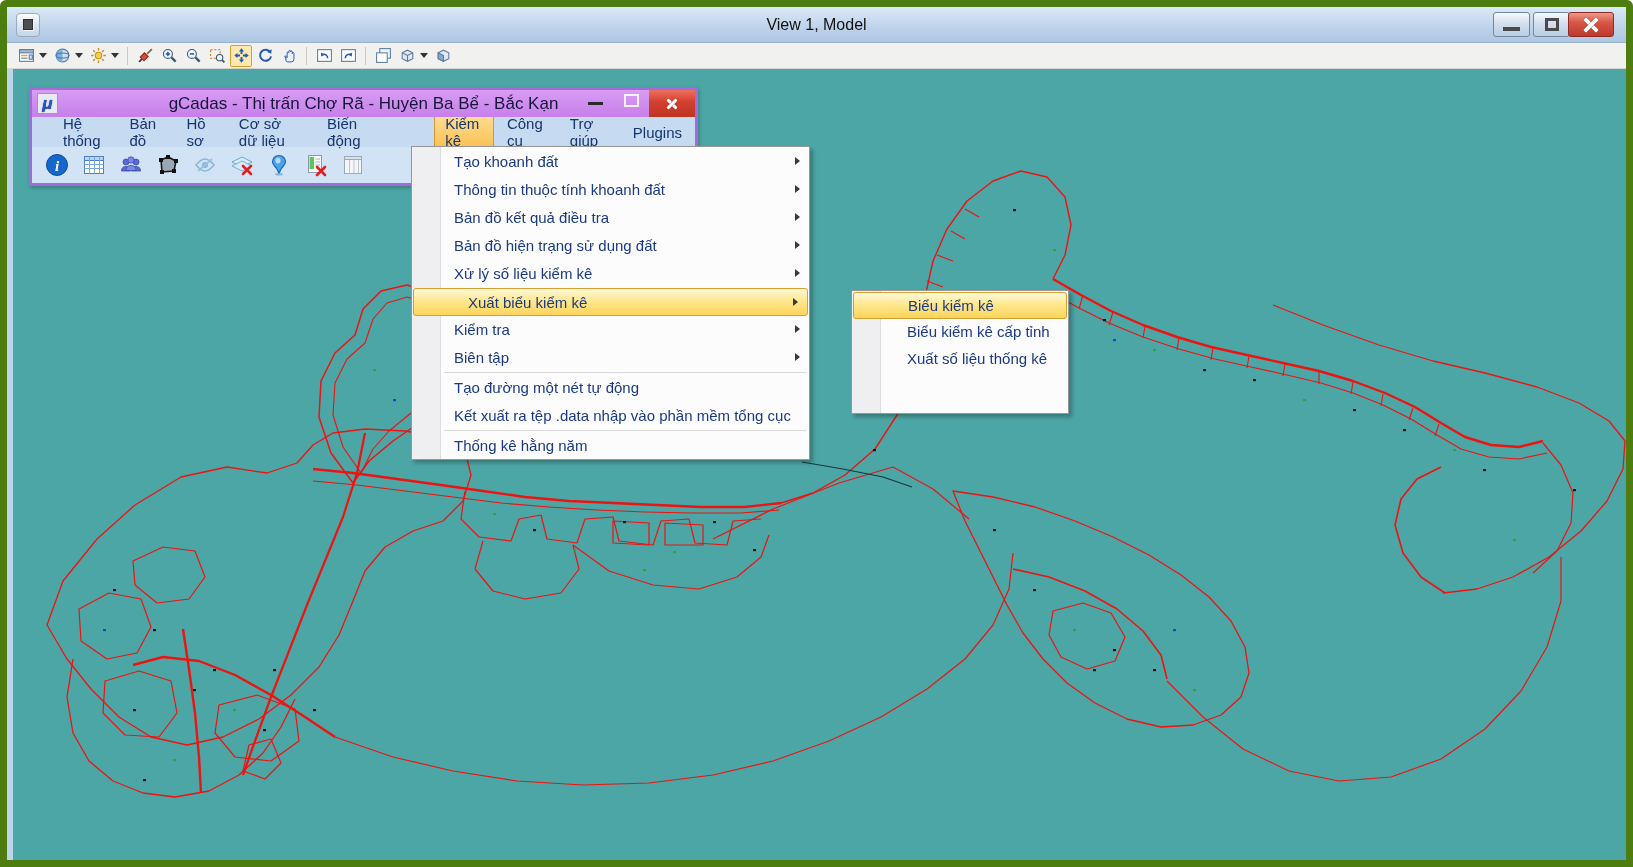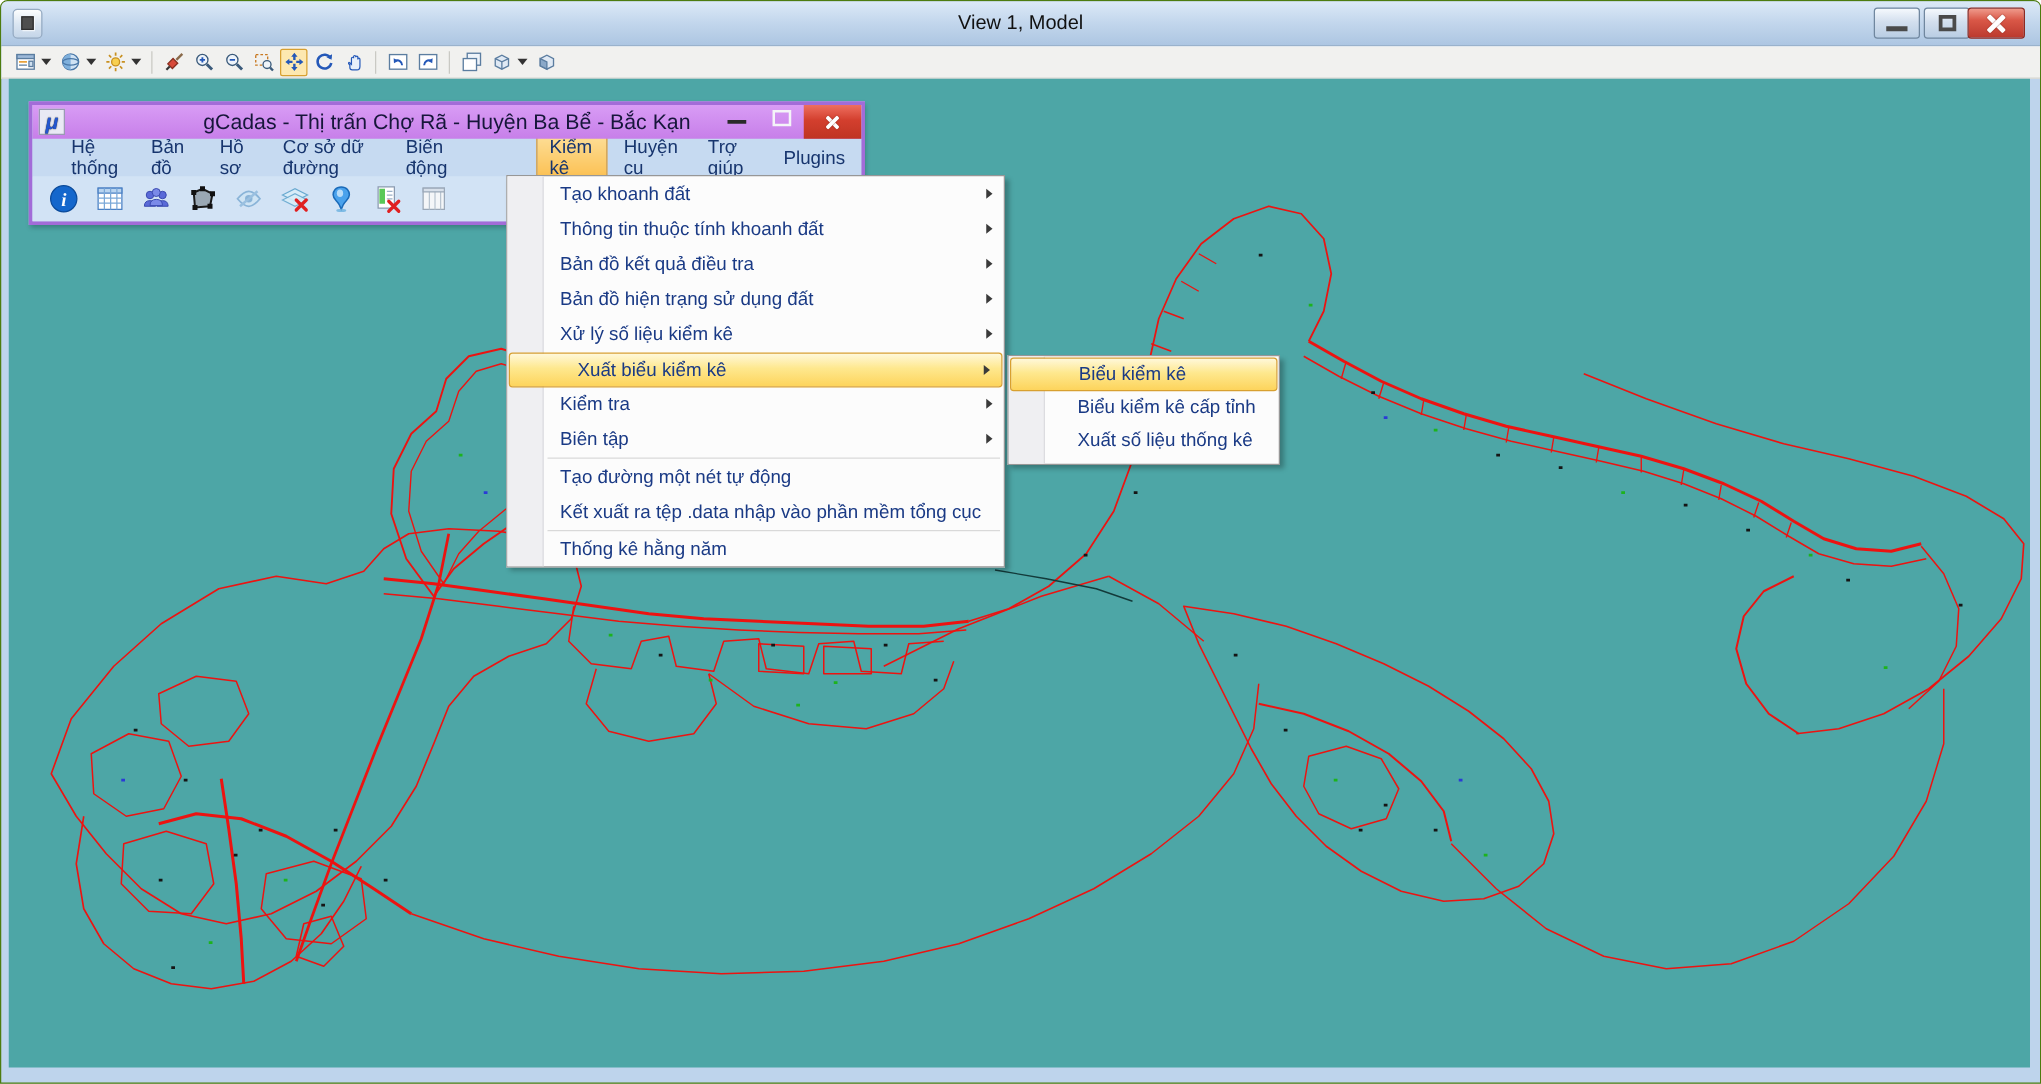--- a/index.html
+++ b/index.html
@@ -1,18 +1,18 @@
 <!DOCTYPE html>
 <html><head>
 <meta charset="utf-8">
 <style>
   * { margin:0; padding:0; box-sizing:border-box; }
   html,body { width:1633px; height:867px; overflow:hidden;
     font-family:"Liberation Sans","DejaVu Sans",sans-serif; }
-  #frame { position:absolute; inset:0; border:1px solid #4d7c0f; border-radius:6px 6px 0 0;
+  #frame { position:absolute; inset:0; border:7px solid #4d7c0f; border-radius:6px 6px 0 0;
     overflow:hidden; background:#bed4ec; }
 
   
   #titlebar { position:absolute; left:0; top:0; width:100%; height:36px;
     background:linear-gradient(#dce9f7,#c2d6ec 50%,#adc6e2); border-bottom:1px solid #9ab2cc; }
   #win-title { position:absolute; left:0; top:0; width:100%; height:36px; line-height:36px;
     text-align:center; font-size:16px; color:#111; }
   #sys-icon { position:absolute; left:9px; top:6px; width:24px; height:24px; border-radius:4px;
     background:linear-gradient(#fdfefe,#dbe6f2 50%,#c4d5e8); border:1px solid #96abc2; }
   #sys-icon .sq { position:absolute; left:6px; top:5px; width:10px; height:11px; background:#4e4e4e;
@@ -66,21 +66,21 @@
   .gc-icon { width:26px; height:26px; margin-right:11px; display:flex; align-items:center;
     justify-content:center; }
   .gc-icon svg { width:24px; height:24px; }
 
   
   .menu-panel { position:absolute; background:#fcfcfc; border:1px solid #979797;
     box-shadow:3px 3px 4px rgba(0,0,0,.28); }
   .menu-panel .gutter { position:absolute; left:0; top:0; bottom:0; width:29px; background:#efeff2;
     border-right:1px solid #dcdce0; }
   #kk-menu { left:404px; top:139px; width:399px; height:314px; padding-top:1px; }
-  #kk-submenu { left:805px; top:283px; width:218px; height:88px; padding-top:1px; }
+  #kk-submenu { left:844px; top:283px; width:218px; height:124px; padding-top:1px; }
   .m-item { position:relative; height:28px; line-height:27px; font-size:15px; color:#1a3a85;
     padding-left:42px; white-space:nowrap; }
   #kk-submenu .m-item { height:27px; line-height:26px; padding-left:55px; }
   .m-item.hl { margin:0 1px; border:1px solid #d8a030; border-radius:3px; padding-left:54px;
     background:linear-gradient(#fff8da,#fee88e 45%,#fdd45c); }
   #kk-submenu .m-item.hl { padding-left:54px; }
   .m-sep { height:2px; margin:0 3px 0 32px; border-top:1px solid #d9d9d9; }
   .m-arrow { position:absolute; right:9px; top:9px; width:0; height:0;
     border-top:4.5px solid transparent; border-bottom:4.5px solid transparent;
     border-left:5.5px solid #3a3a3a; }
@@ -317,24 +317,24 @@
       <div id="gc-max"></div>
       <div id="gc-close">
         <div class="xbar a"></div>
           <div class="xbar b"></div>
       </div>
     </div>
     <div id="gc-menubar">
         <div class="gm-item">Hệ thống</div>
         <div class="gm-item">Bản đồ</div>
         <div class="gm-item">Hồ sơ</div>
-        <div class="gm-item">Cơ sở dữ đường</div>
+        <div class="gm-item">Cơ sở dữ liệu</div>
         <div class="gm-item">Biến động</div>
         <div class="gm-item active">Kiểm kê</div>
-        <div class="gm-item">Huyện cụ</div>
+        <div class="gm-item">Công cụ</div>
         <div class="gm-item">Trợ giúp</div>
         <div class="gm-item">Plugins</div>
       </div>
     <div id="gc-toolbar">
         <div class="gc-icon">
           <svg viewBox="0 0 24 24" fill="none">
             <circle cx="12" cy="12" r="10.5" fill="#1467cc" stroke="#0a4a9a"></circle>
             <text x="12" y="18" text-anchor="middle" font-size="15" font-style="italic" font-weight="bold" font-family="serif" fill="#fff">i</text>
           </svg>
         </div>

